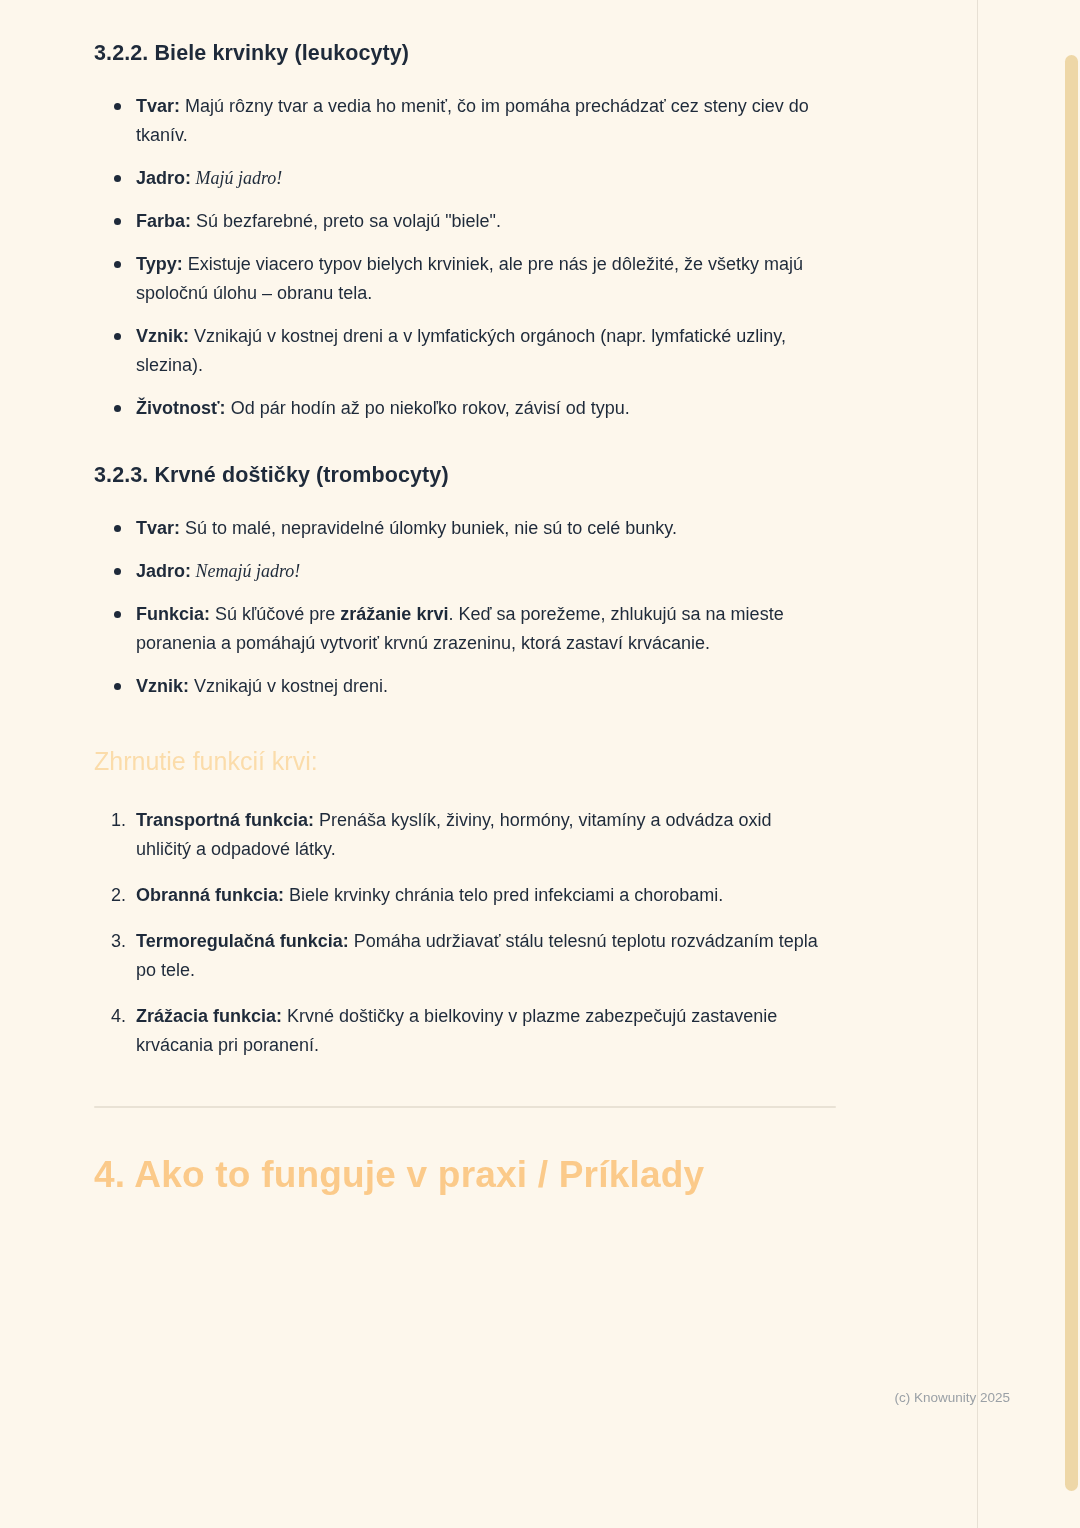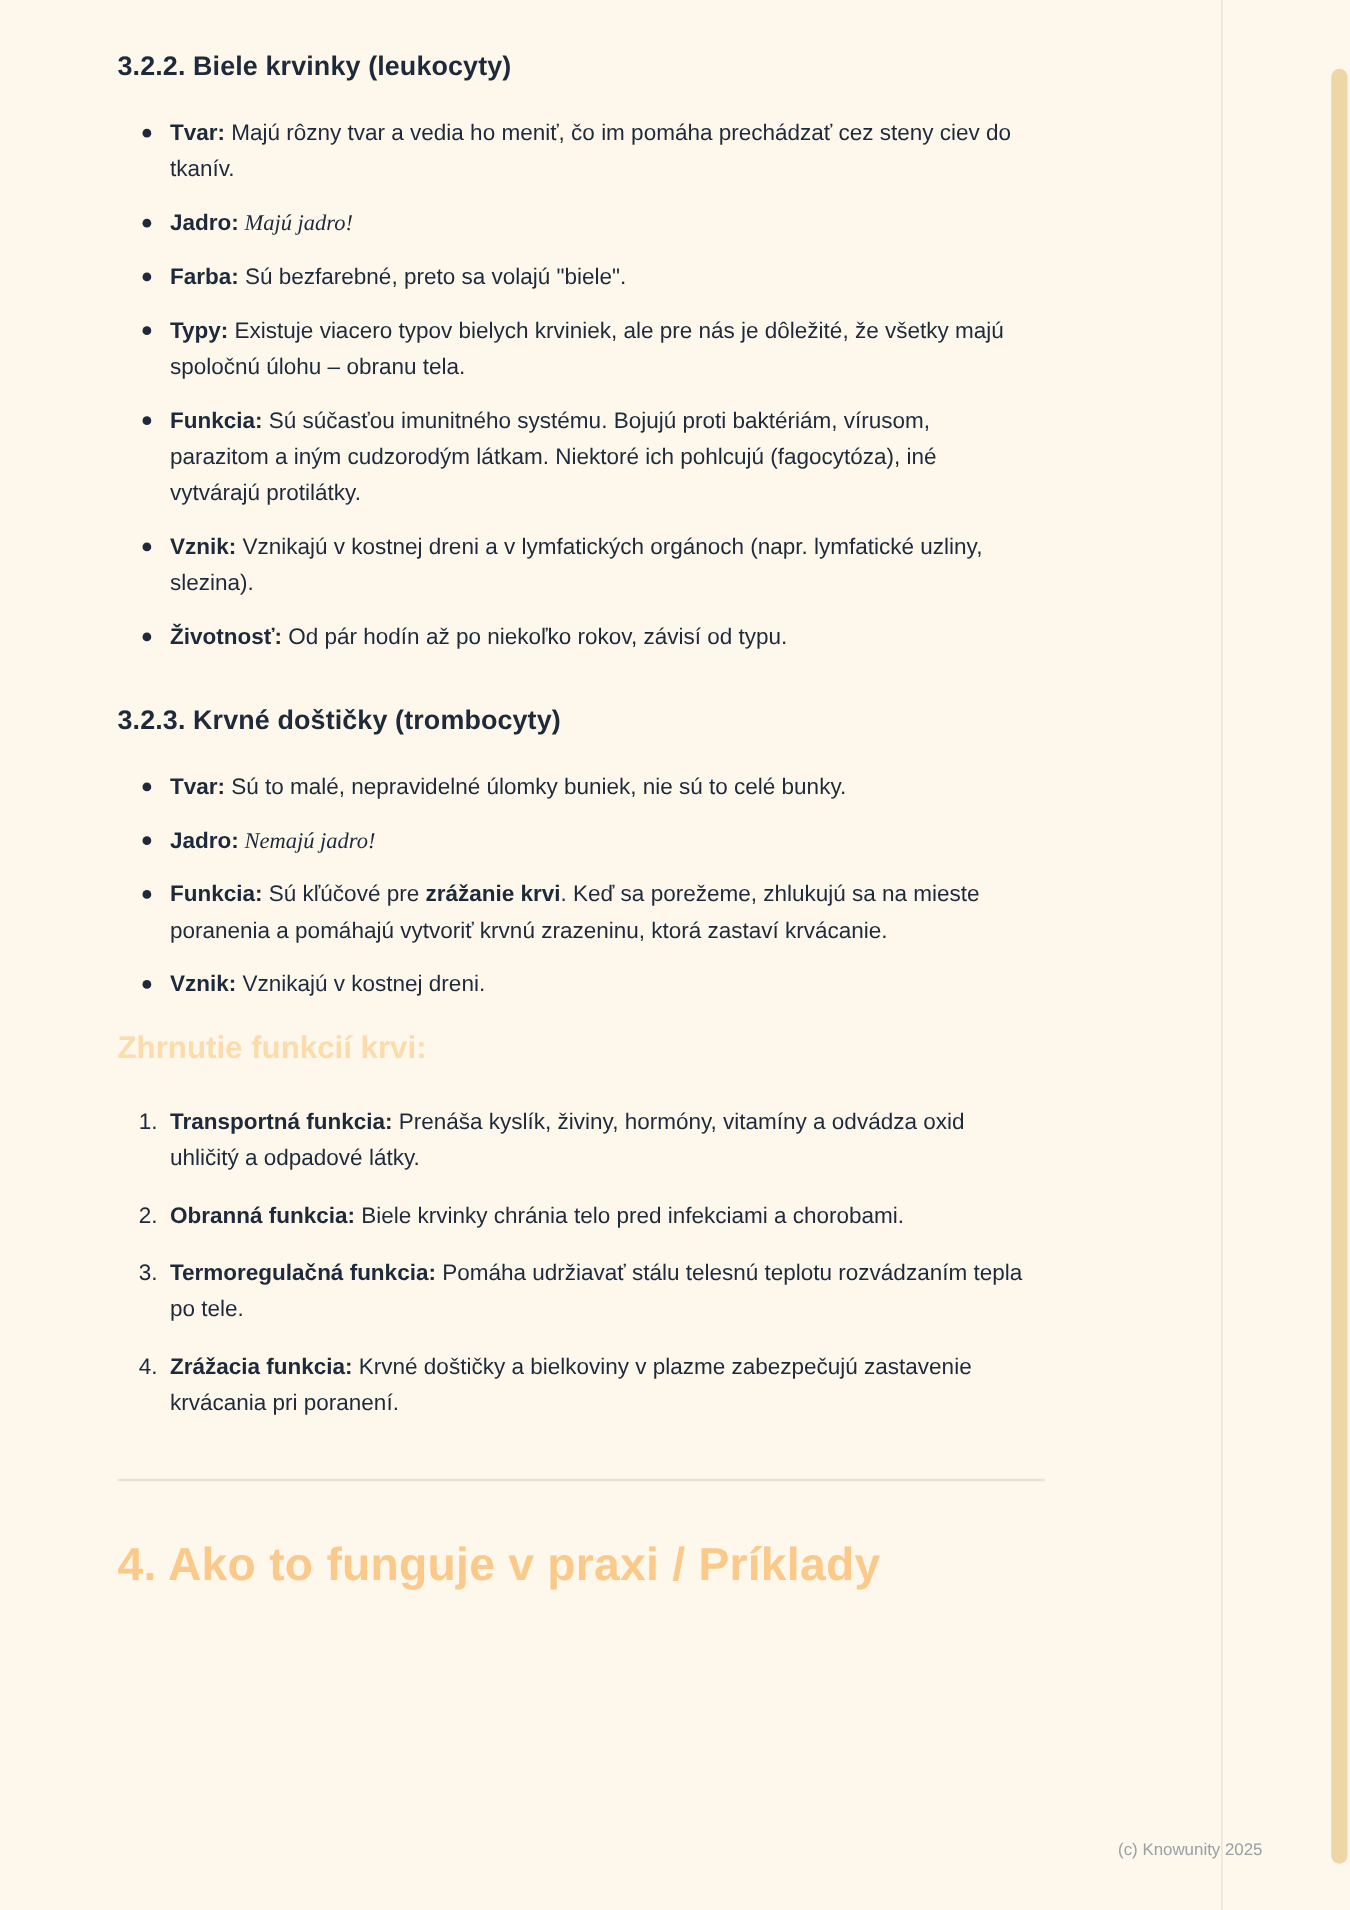--- a/index.html
+++ b/index.html
@@ -51,23 +51,23 @@
   .num {
     position: absolute;
     left: 5px;
     font-weight: 400;
   }
   .lbl { font-weight: 700; }
   .ital { font-style: italic; font-family: Liberation Serif, serif; }
   .bld { font-weight: 700; }
   h2.sub-accent {
     font-size: 25px;
-    font-weight: 700;
+    font-weight: 400;
     color: var(--accent-light, #fbdcaa);
-    margin: 22px 0 30px 0;
+    margin: 46px 0 30px 0;
   }
   .divider {
     height: 2px;
     background: var(--divider, #e9e2d5);
     border-radius: 1px;
     margin: 46px 0 0 0;
   }
   h1.big-accent {
     font-size: 37px;
     font-weight: 700;
@@ -100,21 +100,21 @@
     right: 2px;
     top: 55px;
     width: 13px;
     height: 1436px;
     border-radius: 7px;
     background: var(--scroll, #eed7a7);
   }
   .footer {
     position: absolute;
     right: 70px;
-    top: 1472px;
+    top: 1390px;
     font-size: 13.5px;
     color: var(--muted, #9aa0a6);
     text-align: center;
   }
 </style>
 </head>
 <body>
 
 <div class="content">
 
@@ -132,24 +132,20 @@
     <li class="item">
       <span class="dot"></span>
       <span class="lbl">Farba:</span><span> Sú bezfarebné, preto sa volajú "biele".</span>
     </li>
     <li class="item">
       <span class="dot"></span>
       <span class="lbl">Typy:</span><span> Existuje viacero typov bielych krviniek, ale pre nás je dôležité, že všetky majú spoločnú úlohu – obranu tela.</span>
     </li>
     <li class="item">
       <span class="dot"></span>
-      <span class="lbl">Funkcia:</span><span> Sú súčasťou imunitného systému. Bojujú proti baktériám, vírusom, parazitom a iným cudzorodým látkam. Niektoré ich pohlcujú (fagocytóza), iné vytvárajú protilátky.</span>
-    </li>
-    <li class="item">
-      <span class="dot"></span>
       <span class="lbl">Vznik:</span><span> Vznikajú v kostnej dreni a v lymfatických orgánoch (napr. lymfatické uzliny, slezina).</span>
     </li>
     <li class="item">
       <span class="dot"></span>
       <span class="lbl">Životnosť:</span><span> Od pár hodín až po niekoľko rokov, závisí od typu.</span>
     </li>
   </ul>
 
   <h3 class="section-heading second">3.2.3. Krvné doštičky (trombocyty)</h3>
 

